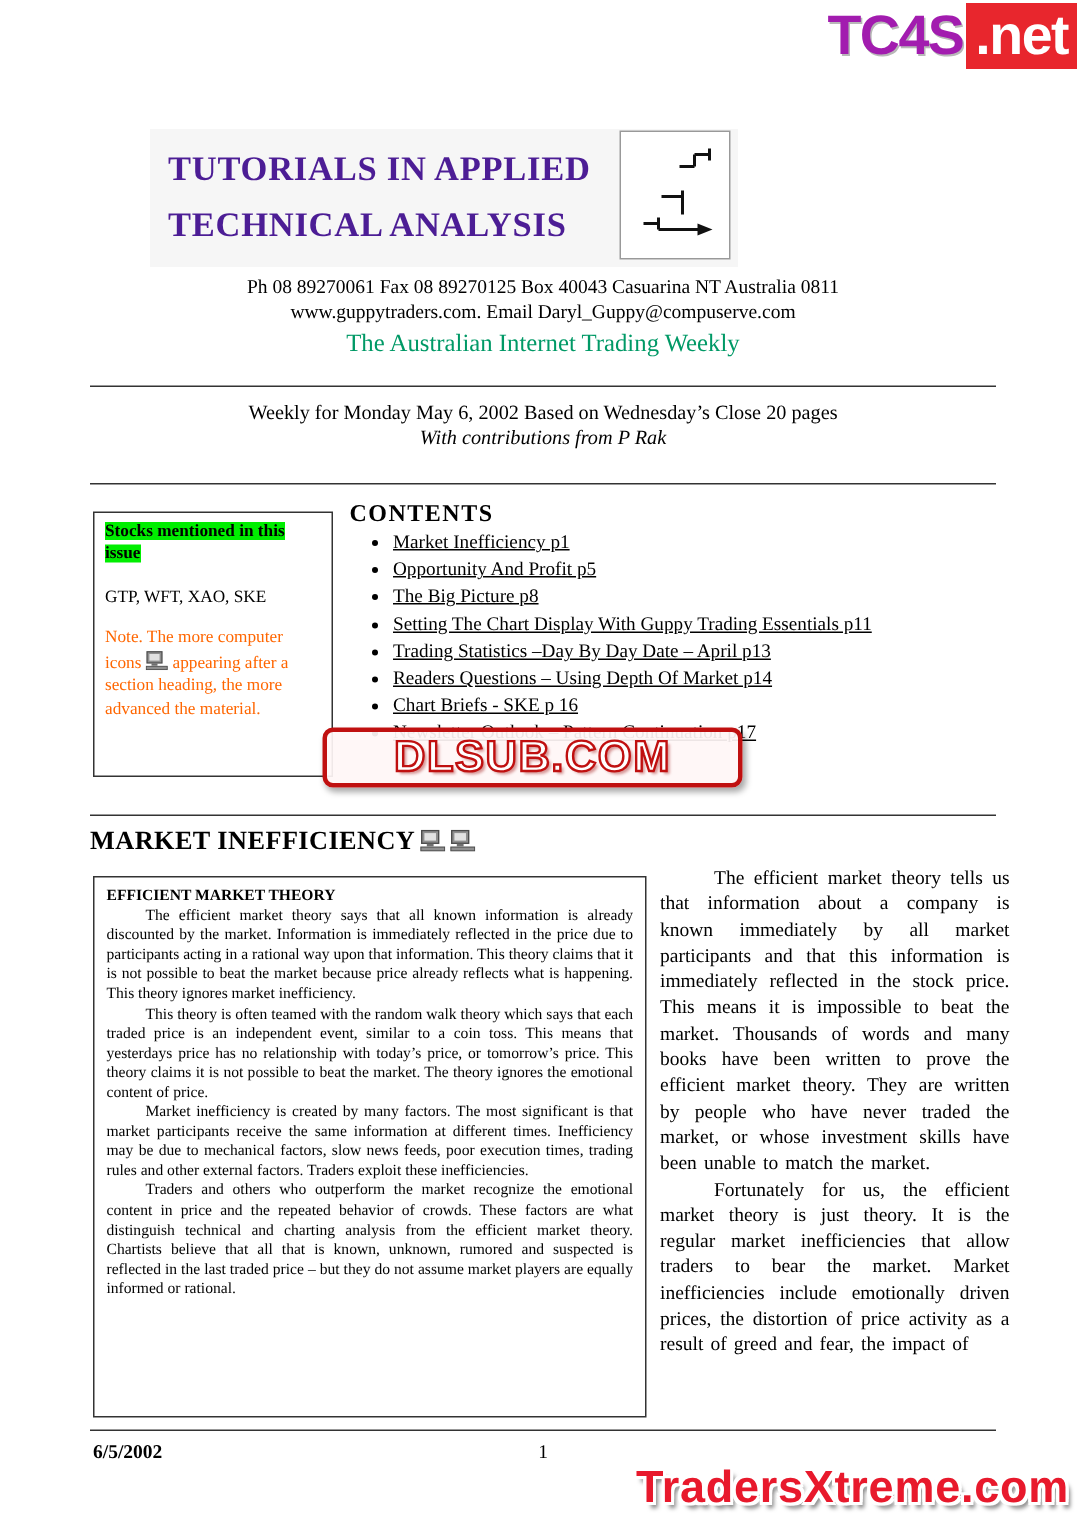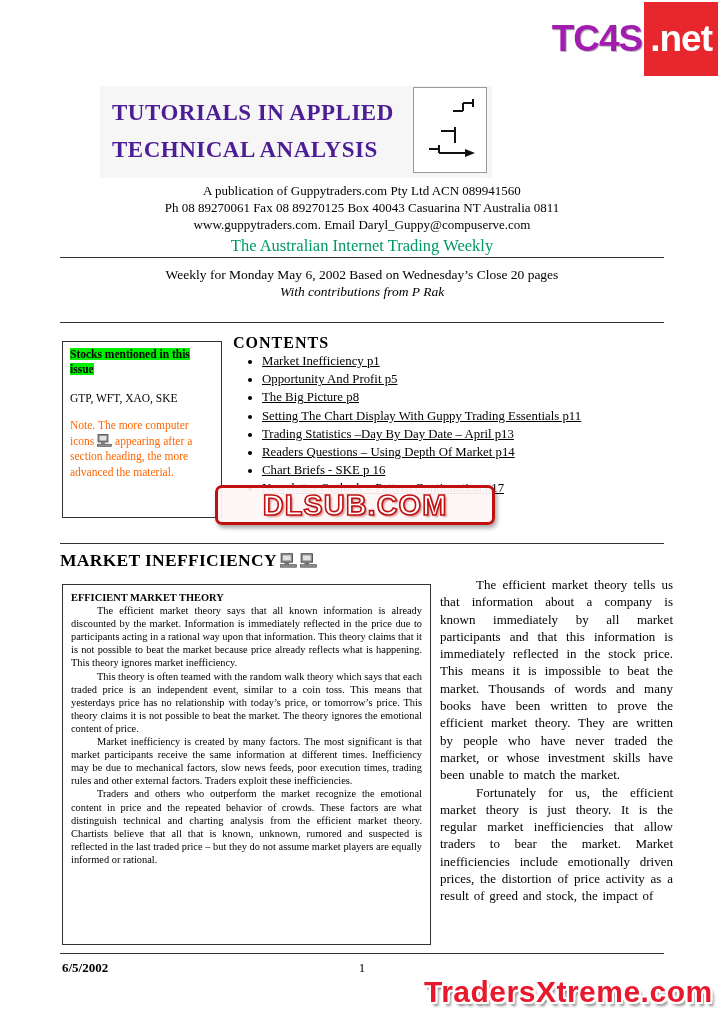--- a/index.html
+++ b/index.html
@@ -2,21 +2,21 @@
 <html><head>
 <meta charset="utf-8">
 <style>
   html,body{margin:0;padding:0;}
   body{width:724px;height:1024px;background:#fff;font-family:"Liberation Serif",serif;color:#000;position:relative;overflow:hidden;}
   .page{position:absolute;left:0;top:0;width:724px;height:1024px;}
 
   
   .logo-top{position:absolute;top:2px;right:6px;font-family:"Liberation Sans",sans-serif;font-weight:bold;font-size:37px;letter-spacing:-1px;display:flex;align-items:center;}
   .logo-main{color:#a21caf;text-shadow:1px 1px 0 #b8b8b8;}
-  .logo-net{background:#e8262d;color:#fff;padding:16px 6px;margin-left:2px;}
+  .logo-net{background:#e8262d;color:#fff;padding:1px 6px;margin-left:2px;}
 
   
   .masthead{position:absolute;left:100px;top:86px;width:392px;height:92px;background:#f6f6f6;}
   .mast-title{position:absolute;left:12px;top:8px;font-size:23px;font-weight:bold;color:#4c1d95;line-height:37px;letter-spacing:0.5px;}
   .mast-icon{position:absolute;left:313px;top:1px;width:74px;height:86px;background:#fff;border:1px solid #999;display:flex;align-items:center;justify-content:center;box-sizing:border-box;}
 
   .pub-block{position:absolute;left:0;top:182px;width:724px;text-align:center;}
   .pub-line{font-size:13px;line-height:17px;}
   .tagline{font-size:16.5px;color:#009966;margin-top:3px;}
 
@@ -84,21 +84,20 @@
           <path d="M34 32 v8"></path>
         <path d="M8 54 h10"></path>
           <path d="M18 50 v8"></path>
           <path d="M18 58 h28"></path>
         <path d="M44 54 l10 4 -10 4 z" fill="#111" stroke="none"></path>
       </svg>
     </div>
   </div>
 
   <div class="pub-block">
-    <div class="pub-line">A publication of Guppytraders.com Pty Ltd ACN 089941560</div>
     <div class="pub-line">Ph 08 89270061  Fax 08 89270125  Box 40043 Casuarina NT Australia  0811</div>
     <div class="pub-line">www.guppytraders.com.  Email  Daryl_Guppy@compuserve.com</div>
     <div class="tagline">The Australian Internet Trading Weekly</div>
   </div>
 
   <div class="hr hr1"></div>
 
   <div class="issue-block">
     <div class="issue-l1">Weekly for Monday May 6, 2002 Based on Wednesday’s Close 20 pages</div>
     <div class="issue-l2">With contributions from P Rak</div>
@@ -161,21 +160,21 @@
     <p class="sum-para">The efficient market theory says that all known information is already discounted by the market. Information is immediately reflected in the price due to participants acting in a rational way upon that information. This theory claims that it is not possible to beat the market because price already reflects what is happening. This theory ignores market inefficiency.</p>
         <p class="sum-para">This theory is often teamed with the random walk theory which says that each traded price is an independent event, similar to a coin toss. This means that yesterdays price has no relationship with today’s price, or tomorrow’s price. This theory claims it is not possible to beat the market. The theory ignores the emotional content of price.</p>
         <p class="sum-para">Market inefficiency is created by many factors. The most significant is that market participants receive the same information at different times. Inefficiency may be due to mechanical factors, slow news feeds, poor execution times, trading rules and other external factors. Traders exploit these inefficiencies.</p>
         <p class="sum-para">Traders and others who outperform the market recognize the emotional content in price and the repeated behavior of crowds. These factors are what distinguish technical and charting analysis from the efficient market theory. Chartists believe that all that is known, unknown, rumored and suspected is reflected in the last traded price – but they do not assume market players are equally informed or rational.</p>
       </div>
   </div>
 
   <div class="right-col">
 
   <p class="col-para">The efficient market theory tells us that information about a company is known immediately by all market participants and that this information is immediately reflected in the stock price. This means it is impossible to beat the market. Thousands of words and many books have been written to prove the efficient market theory. They are written by people who have never traded the market, or whose investment skills have been unable to match the market.</p>
-      <p class="col-para">Fortunately for us, the efficient market theory is just theory. It is the regular market inefficiencies that allow traders to bear the market. Market inefficiencies include emotionally driven prices, the distortion of price activity as a result of greed and stock, the impact of</p>
+      <p class="col-para">Fortunately for us, the efficient market theory is just theory. It is the regular market inefficiencies that allow traders to bear the market. Market inefficiencies include emotionally driven prices, the distortion of price activity as a result of greed and fear, the impact of</p>
     </div>
 
   <div class="hr hr4"></div>
   <div class="footer-date">6/5/2002</div>
   <div class="footer-page">1</div>
 
   <div class="traders">TradersXtreme.com</div>
 
 </div>
 

